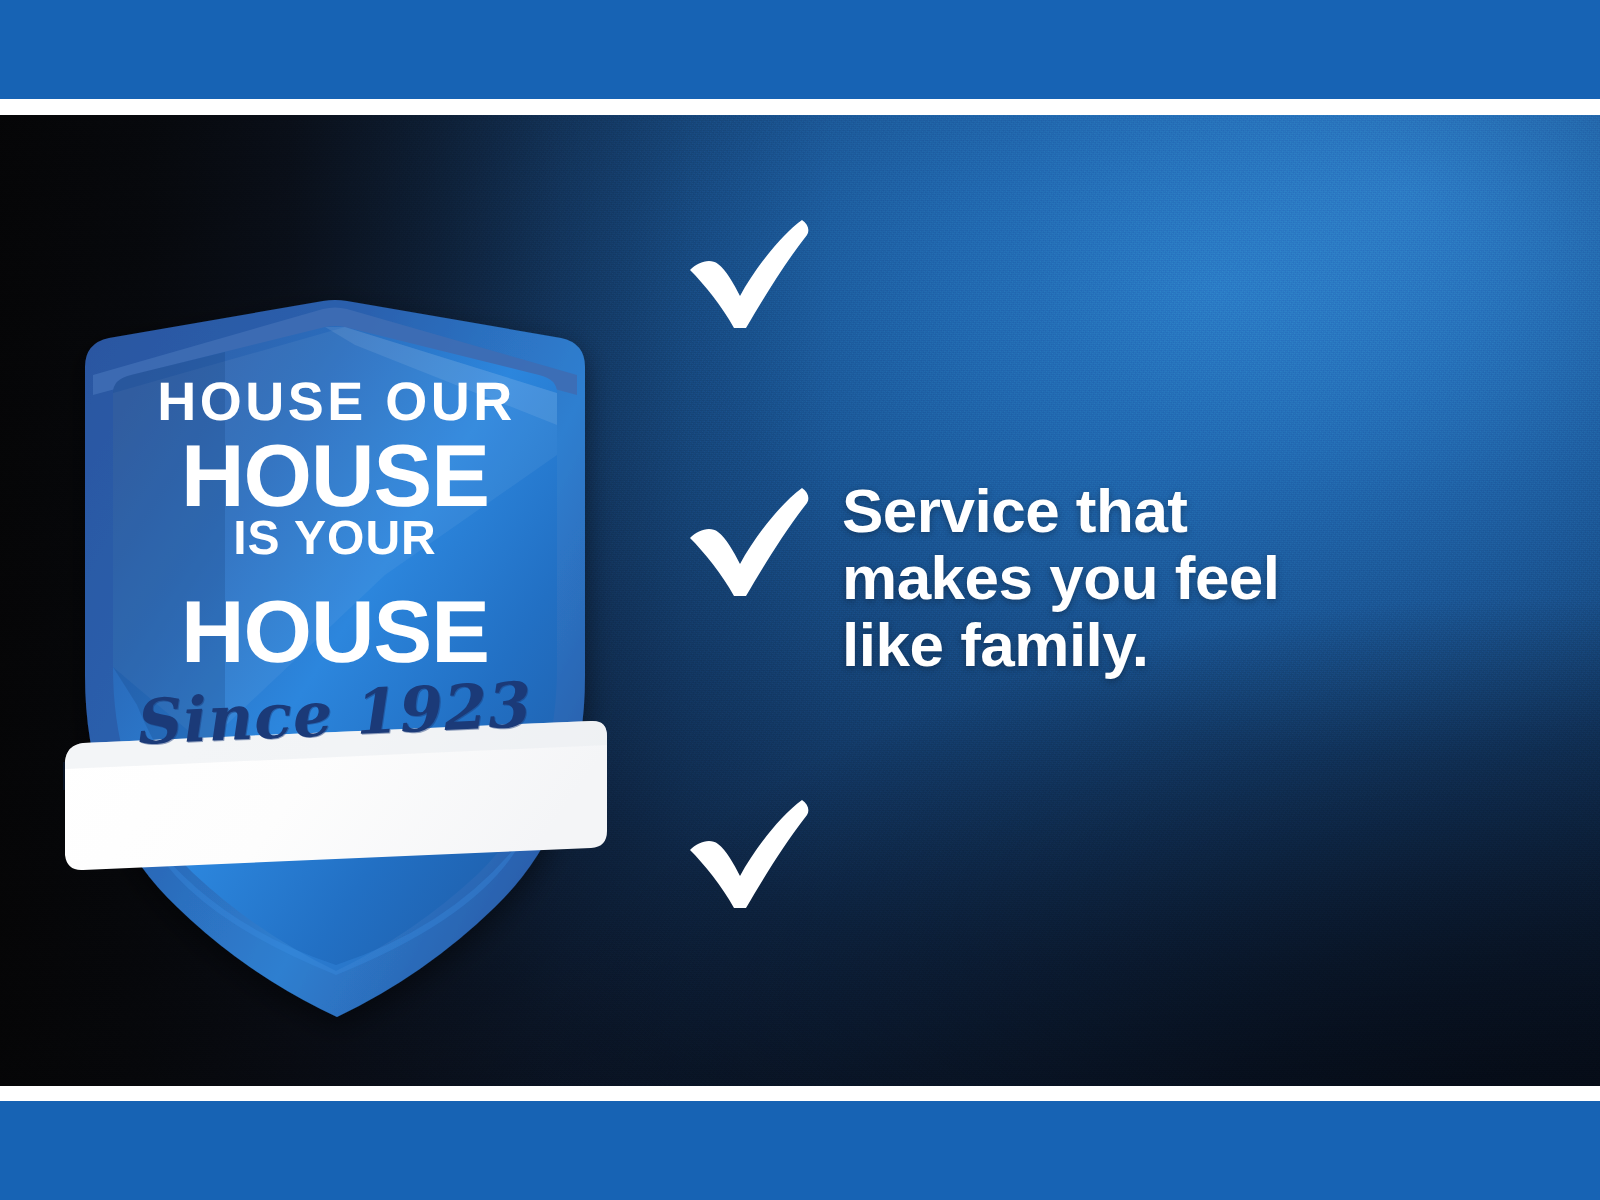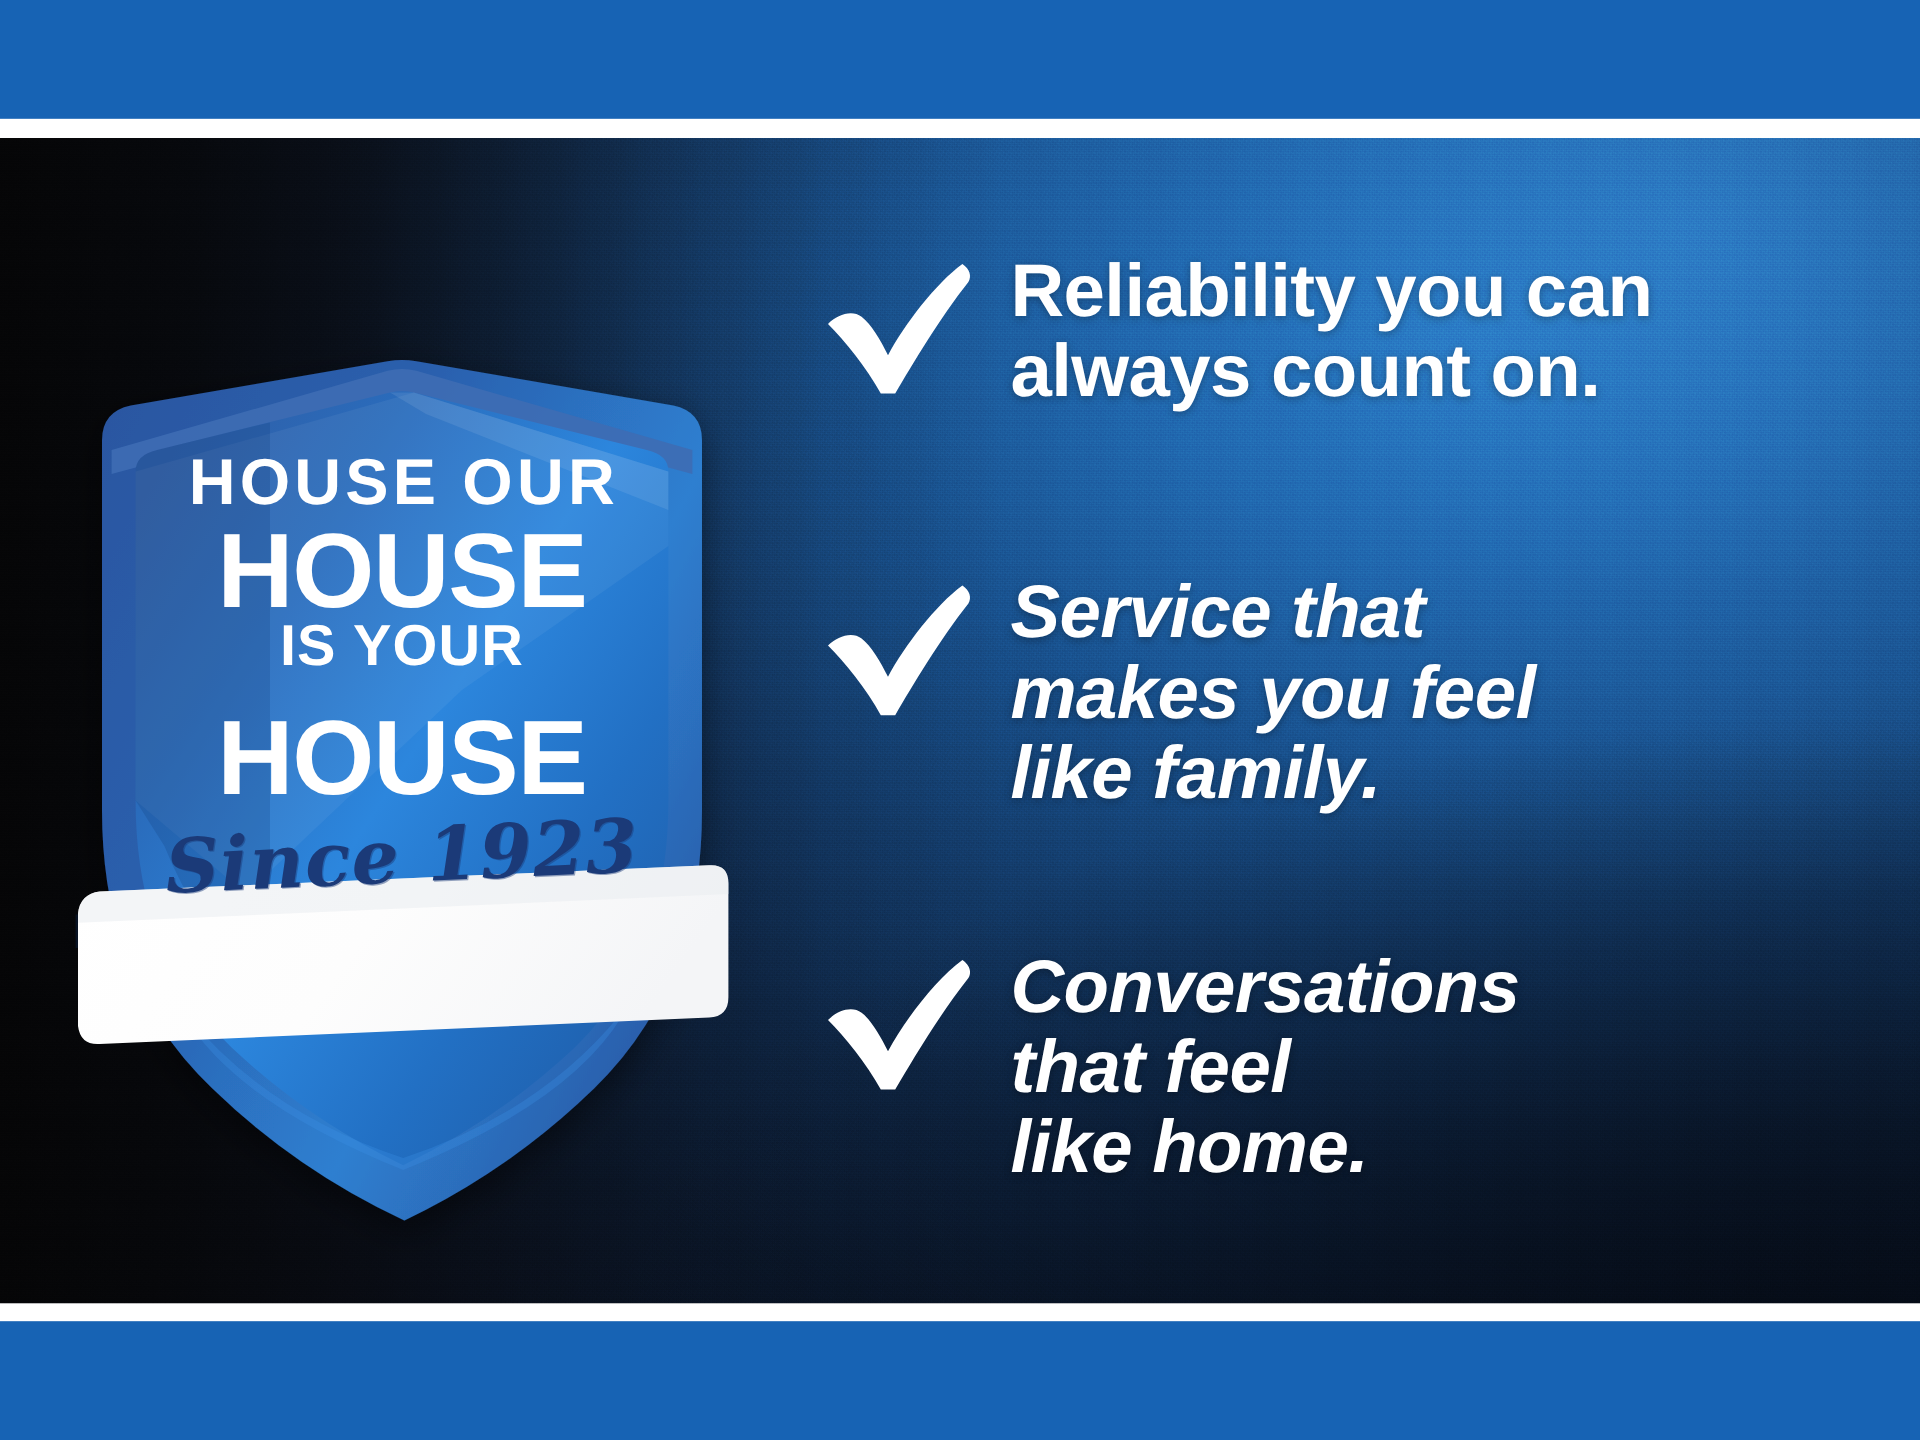--- a/index.html
+++ b/index.html
@@ -165,21 +165,21 @@
   #bullets {
     position:absolute;
     left:676px; top:95px;       
     width:860px;
   }
   .bullet {
     position:relative;
     display:block;
     margin-bottom:0;
   }
-  .bullet + .bullet { margin-top:0;font-style:italic; }
+  .bullet + .bullet { margin-top:0; }
 
   .check {
     position:absolute;
     left:0;
     width:140px;
     height:120px;
   }
   .check svg { display:block; width:140px; height:120px; }
 
   .btext {
@@ -340,22 +340,20 @@
             <path d="M 14,60
                      C 22,52 34,48 42,54
                      C 50,60 58,74 64,86
                      C 78,60 104,26 126,10
                      C 132,14 134,20 131,25
                      C 108,54 84,94 70,118
                      L 58,118
                      C 46,96 28,74 14,60 Z" fill="#FFFFFF"></path>
           </svg>
         </span>
-        <div class="btext">Reliability you can
-always count on.</div>
       </div>
 
       <div class="bullet" id="b2">
         <span class="check">
           <svg viewBox="0 0 140 120" xmlns="http://www.w3.org/2000/svg">
             <path d="M 14,60
                      C 22,52 34,48 42,54
                      C 50,60 58,74 64,86
                      C 78,60 104,26 126,10
                      C 132,14 134,20 131,25
@@ -375,23 +373,20 @@
             <path d="M 14,60
                      C 22,52 34,48 42,54
                      C 50,60 58,74 64,86
                      C 78,60 104,26 126,10
                      C 132,14 134,20 131,25
                      C 108,54 84,94 70,118
                      L 58,118
                      C 46,96 28,74 14,60 Z" fill="#FFFFFF"></path>
           </svg>
         </span>
-        <div class="btext">Conversations
-that feel
-like home.</div>
       </div>
 
     </div>
   </div>
 
   <div class="brandbar bottom"></div>
 
 </div>
 
 </body></html>

